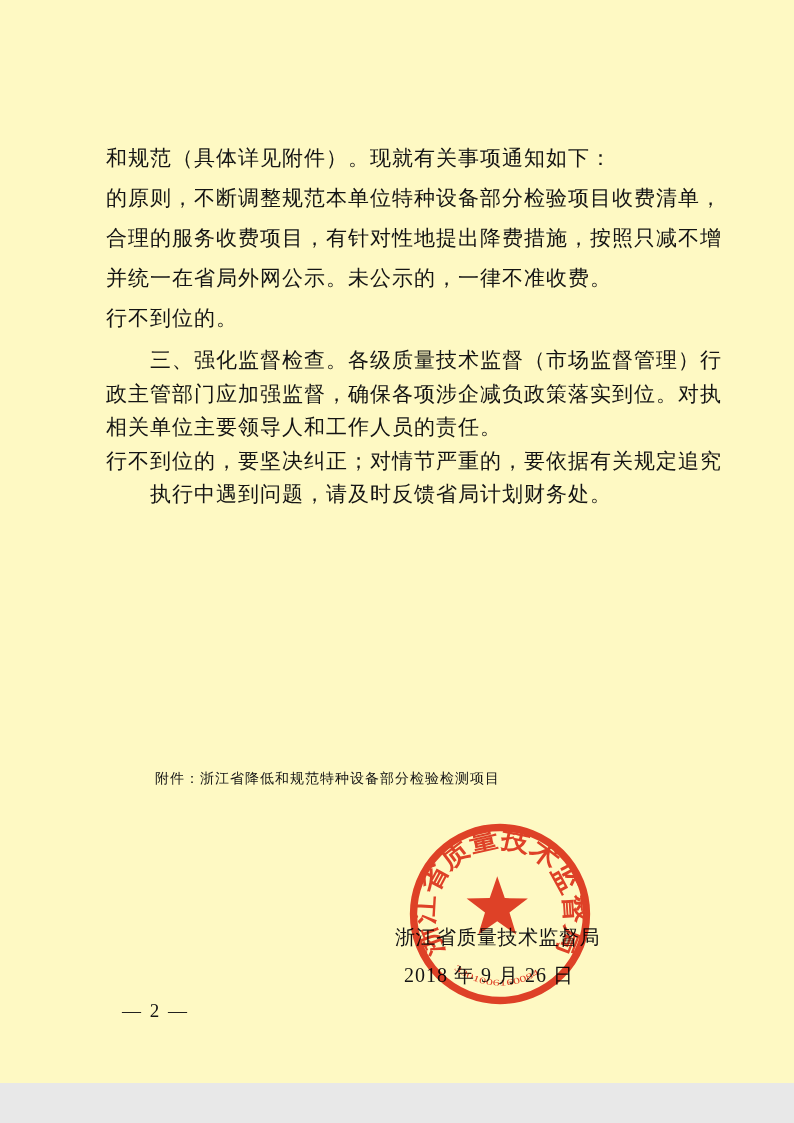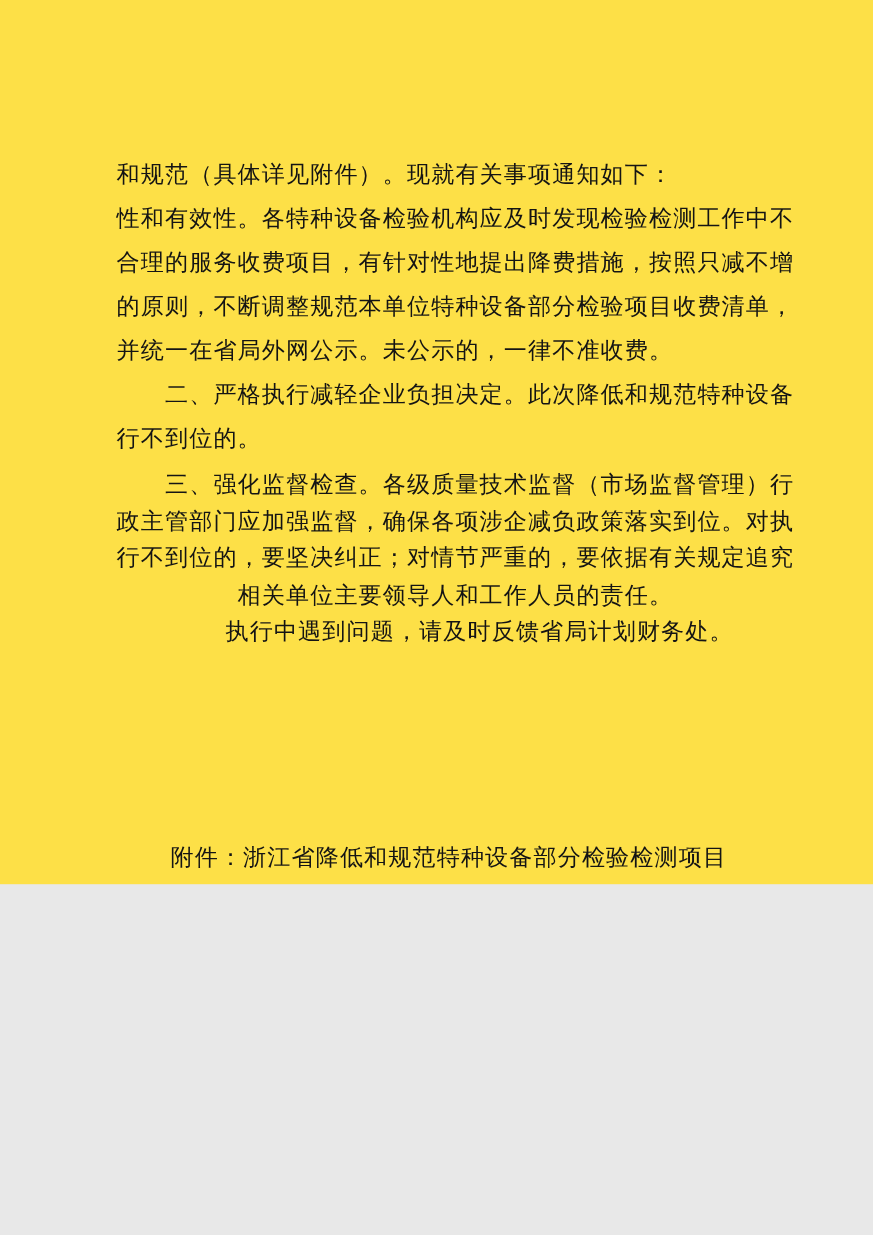--- a/index.html
+++ b/index.html
@@ -1,35 +1,35 @@
 <!DOCTYPE html>
 <html><head>
 <meta charset="utf-8">
 <style>
   html,body{margin:0;padding:0;background:#e8e8e8;}
   .page{
     position:relative;
-    width:794px;height:804px;
+    width:794px;height:1083px;
     margin:0 auto;
-    background:#fde047;
+    background:#fef9c3;
     font-family:"Liberation Serif","DejaVu Serif",serif;
     color:#141414;
     overflow:hidden;
   }
   .body-block{
     position:absolute;left:106px;top:138px;width:616px;
     font-size:21px;letter-spacing:1px;
   }
   .sec-a .line{line-height:40px;height:40px;white-space:nowrap;}
-  .sec-b{margin-top:6px;text-align:center;}
+  .sec-b{margin-top:6px;}
   .sec-b .line{line-height:33.5px;height:33.5px;white-space:nowrap;}
   .line.indent{padding-left:44px;}
   .attach-block{
     position:absolute;left:155px;top:760px;
-    font-size:21px;letter-spacing:1px;
+    font-size:14px;letter-spacing:1px;
   }
   .attach-row1{line-height:38px;white-space:nowrap;}
   .attach-row2{line-height:38px;margin-left:55px;white-space:nowrap;}
   .sig-agency{
     position:absolute;left:395px;top:924px;
     font-size:20px;letter-spacing:0.5px;white-space:nowrap;
   }
   .sig-date{
     position:absolute;left:404px;top:962px;
     font-size:20px;letter-spacing:1px;white-space:nowrap;
@@ -48,32 +48,30 @@
   .seal text{font-family:"Liberation Serif","DejaVu Serif",serif;}
 </style>
 </head>
 <body>
 
 <div class="page">
 
   <div class="body-block">
     <div class="sec-a">
       <div class="line">和规范（具体详见附件）。现就有关事项通知如下：</div>
-      <div class="line">性和有效性。各特种设备检验机构应及时发现检验检测工作中不</div>
+      <div class="line">的原则，不断调整规范本单位特种设备部分检验项目收费清单，</div>
       <div class="line">合理的服务收费项目，有针对性地提出降费措施，按照只减不增</div>
-      <div class="line">的原则，不断调整规范本单位特种设备部分检验项目收费清单，</div>
       <div class="line">并统一在省局外网公示。未公示的，一律不准收费。</div>
-      <div class="line indent">二、严格执行减轻企业负担决定。此次降低和规范特种设备</div>
       <div class="line">行不到位的。</div>
     </div>
     <div class="sec-b">
       <div class="line indent">三、强化监督检查。各级质量技术监督（市场监督管理）行</div>
       <div class="line">政主管部门应加强监督，确保各项涉企减负政策落实到位。对执</div>
+      <div class="line">相关单位主要领导人和工作人员的责任。</div>
       <div class="line">行不到位的，要坚决纠正；对情节严重的，要依据有关规定追究</div>
-      <div class="line">相关单位主要领导人和工作人员的责任。</div>
       <div class="line indent">执行中遇到问题，请及时反馈省局计划财务处。</div>
     </div>
   </div>
 
   <div class="attach-block">
     <div class="attach-row1"><span>附件：</span><span>浙江省降低和规范特种设备部分检验检测项目</span></div>
   </div>
 
   <div class="sig-agency">浙江省质量技术监督局</div>
   <div class="sig-date">2018 年 9 月 26 日</div>

